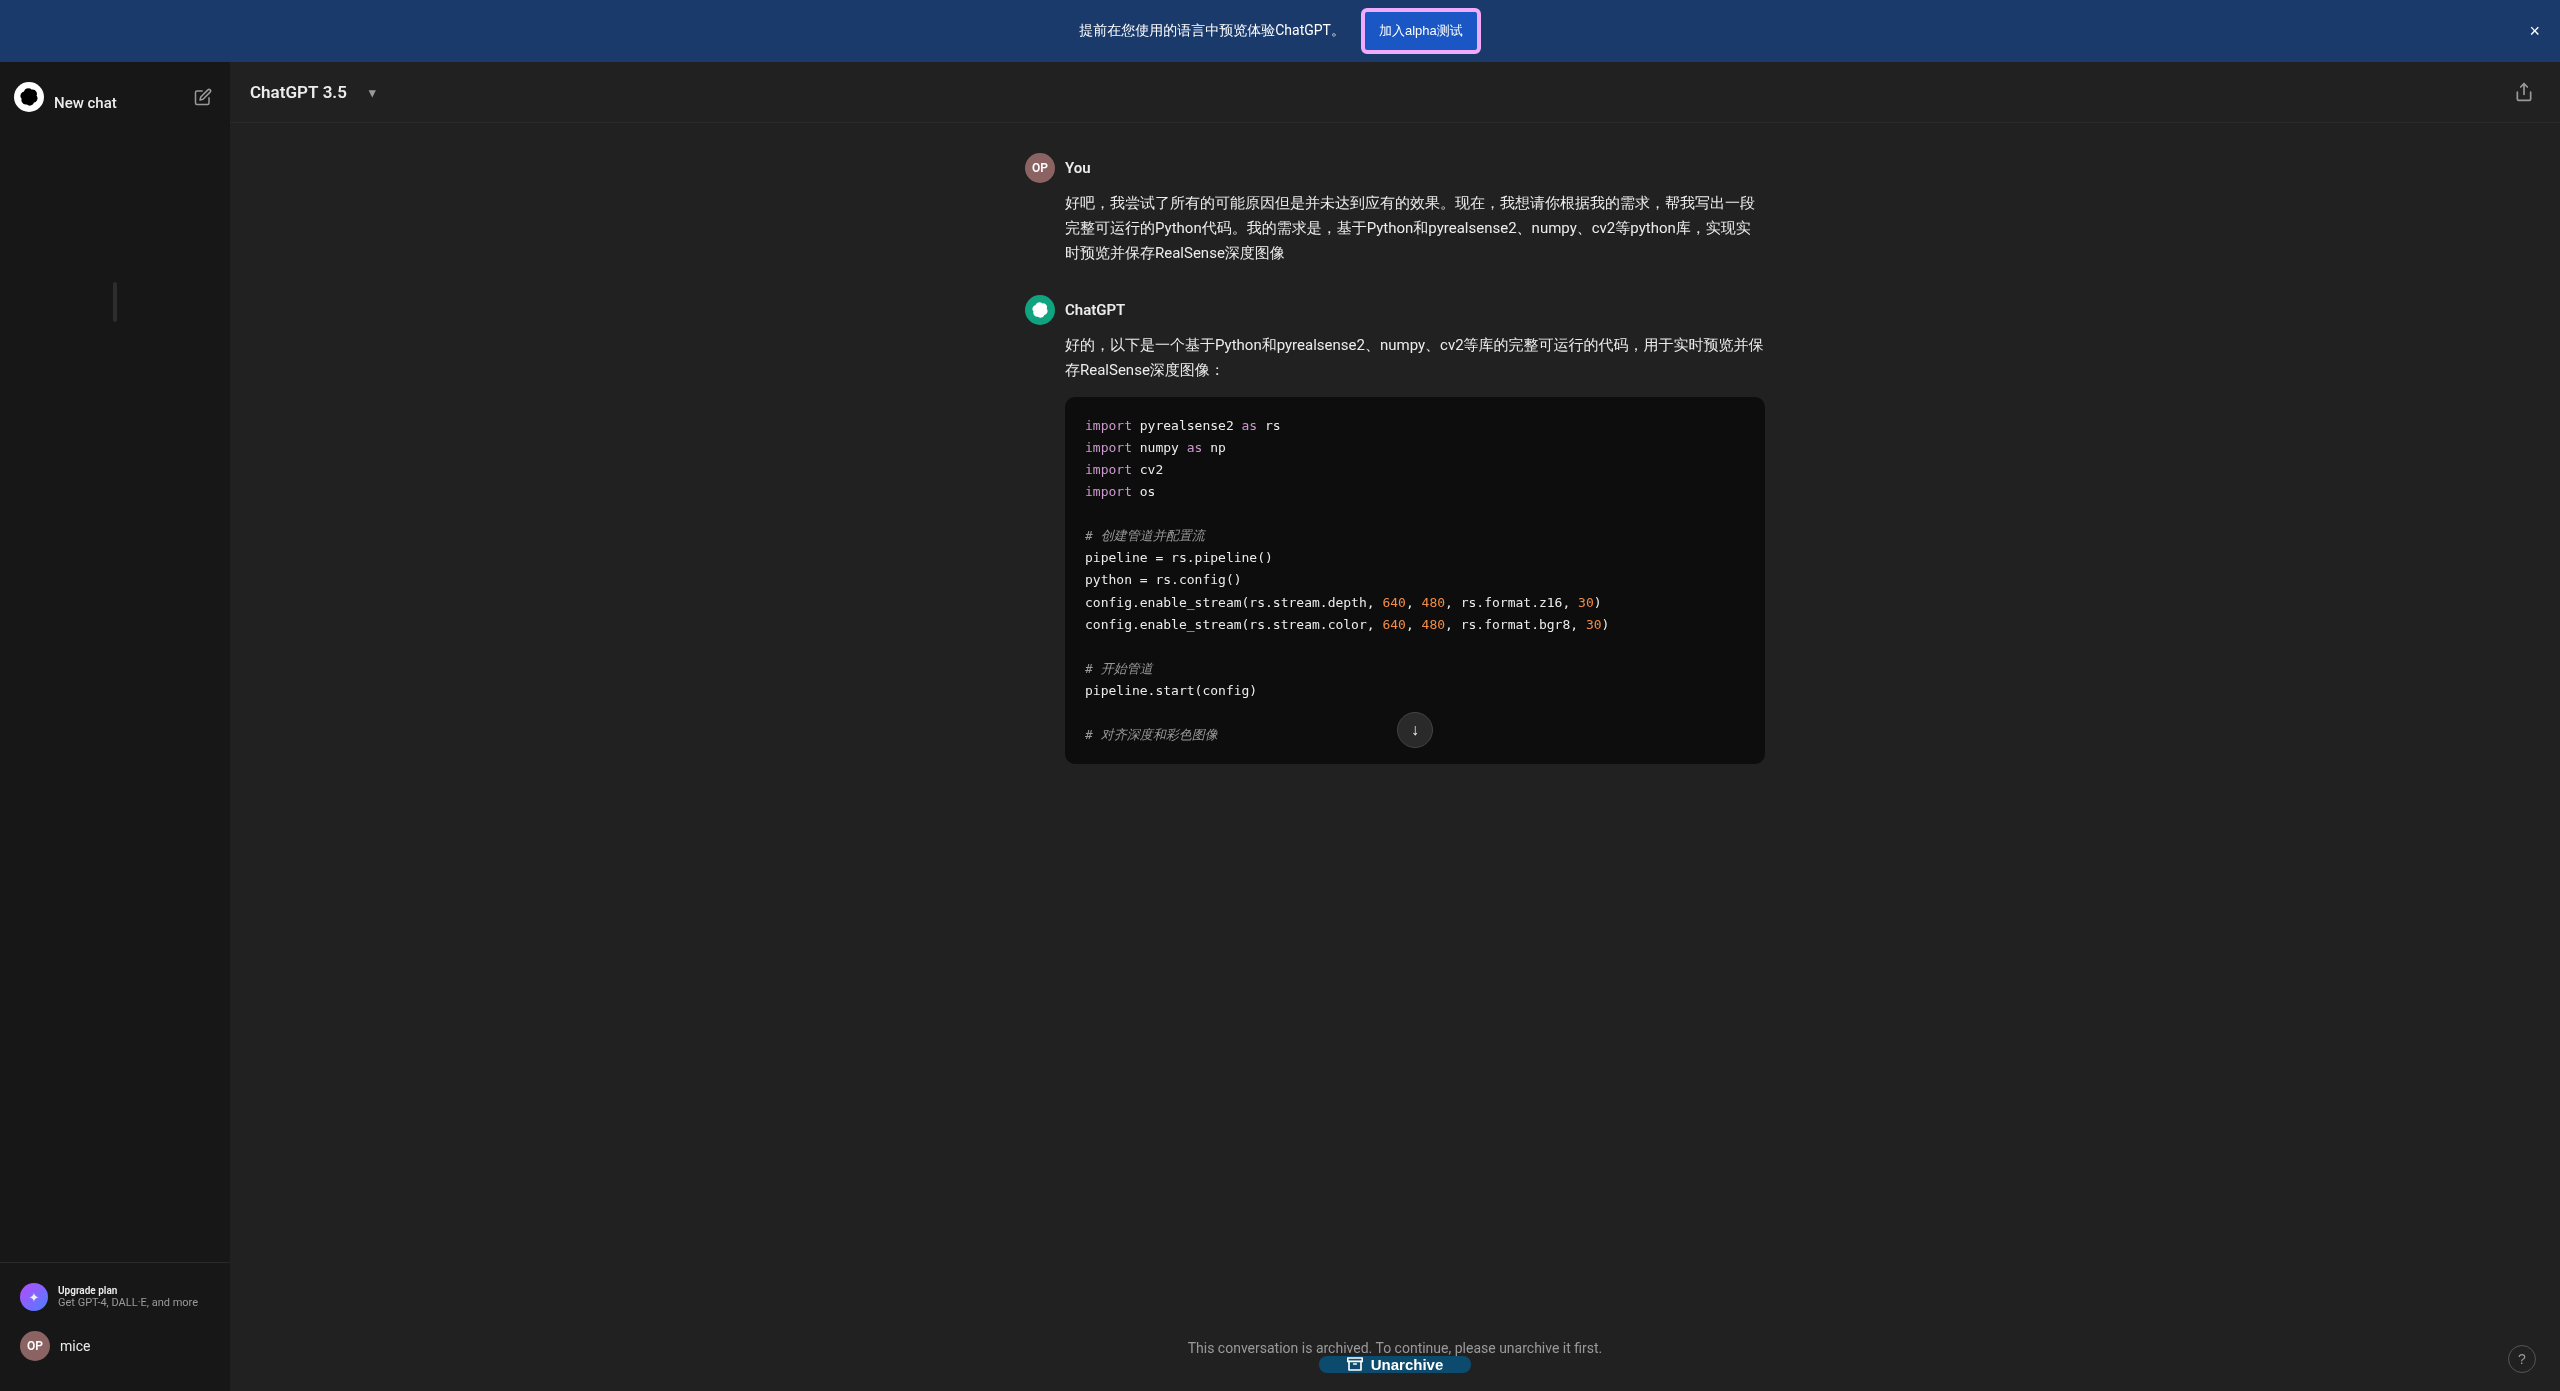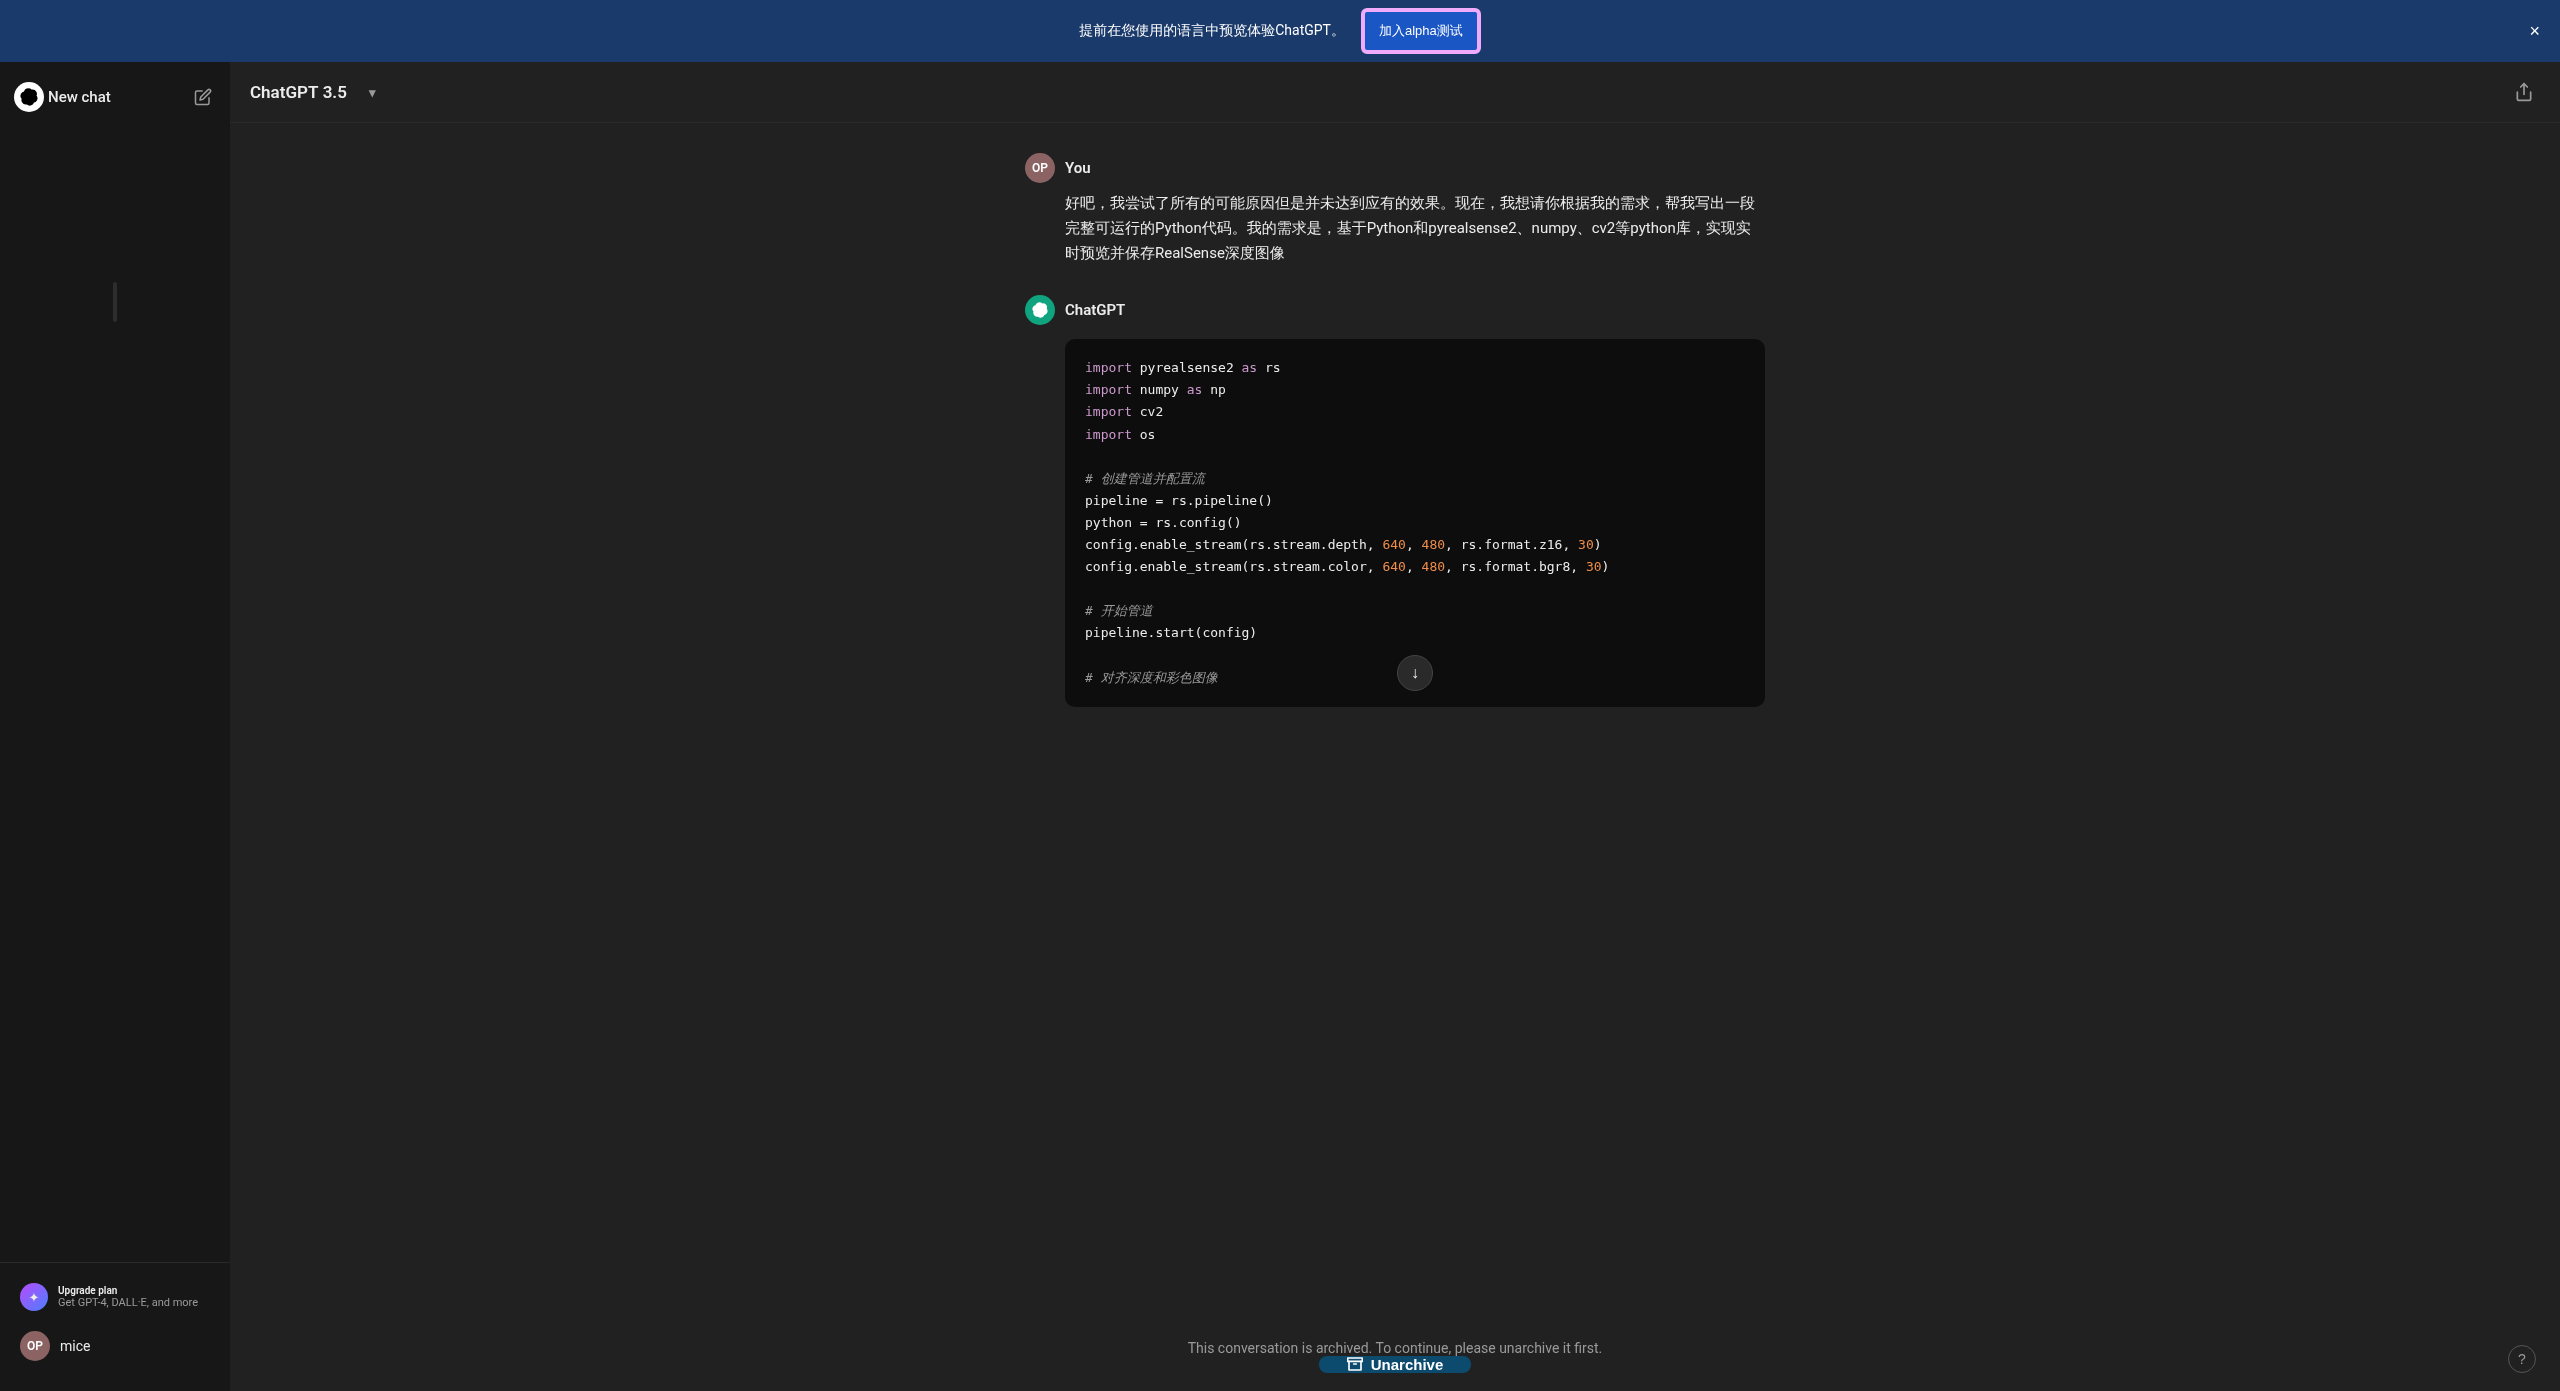--- a/index.html
+++ b/index.html
@@ -71,22 +71,22 @@
       padding: 10px 0;
     }
     .sidebar-top {
       display: flex;
       align-items: center;
       justify-content: space-between;
       padding: 10px 14px 10px 14px;
     }
     .sidebar-logo {
       display: flex;
-      align-items: center;
-      gap: 4px;
+      align-items: flex-end;
+      gap: 10px;
       font-size: 15px;
       font-weight: 500;
     }
     .sidebar-logo-icon {
       width: 30px;
       height: 30px;
       background: #fff;
       border-radius: 50%;
       display: flex;
       align-items: center;
@@ -479,20 +479,21 @@
       <div class="message-block">
         <div class="message-header">
           <div class="msg-avatar gpt-msg">
             <svg width="16" height="16" viewBox="0 0 24 24" fill="white">
               <path d="M22.28 9.77a5.84 5.84 0 0 0-.5-4.8 5.9 5.9 0 0 0-6.35-2.83A5.87 5.87 0 0 0 11 .5a5.9 5.9 0 0 0-5.62 4.08 5.87 5.87 0 0 0-3.92 2.85 5.9 5.9 0 0 0 .73 6.92 5.84 5.84 0 0 0 .5 4.8 5.9 5.9 0 0 0 6.35 2.83A5.87 5.87 0 0 0 13 23.5a5.9 5.9 0 0 0 5.62-4.08 5.87 5.87 0 0 0 3.92-2.85 5.9 5.9 0 0 0-.73-6.8z"></path>
             </svg>
           </div>
           <span class="msg-sender">ChatGPT</span>
         </div>
         <div class="msg-body">
+          <span>好的，以下是一个基于Python和pyrealsense2、numpy、cv2等库的完整可运行的代码，用于实时预览并保存RealSense深度图像：</span>
 
           
           <div class="code-block-wrapper">
             <div class="code-content">
               <pre id="code-pre"><span class="kw">import</span><span class="plain"> pyrealsense2 </span><span class="kw">as</span><span class="plain"> rs</span>
 <span class="kw">import</span><span class="plain"> numpy </span><span class="kw">as</span><span class="plain"> np</span>
 <span class="kw">import</span><span class="plain"> cv2</span>
 <span class="kw">import</span><span class="plain"> os</span>
 
 <span class="cmt"># 创建管道并配置流</span>

